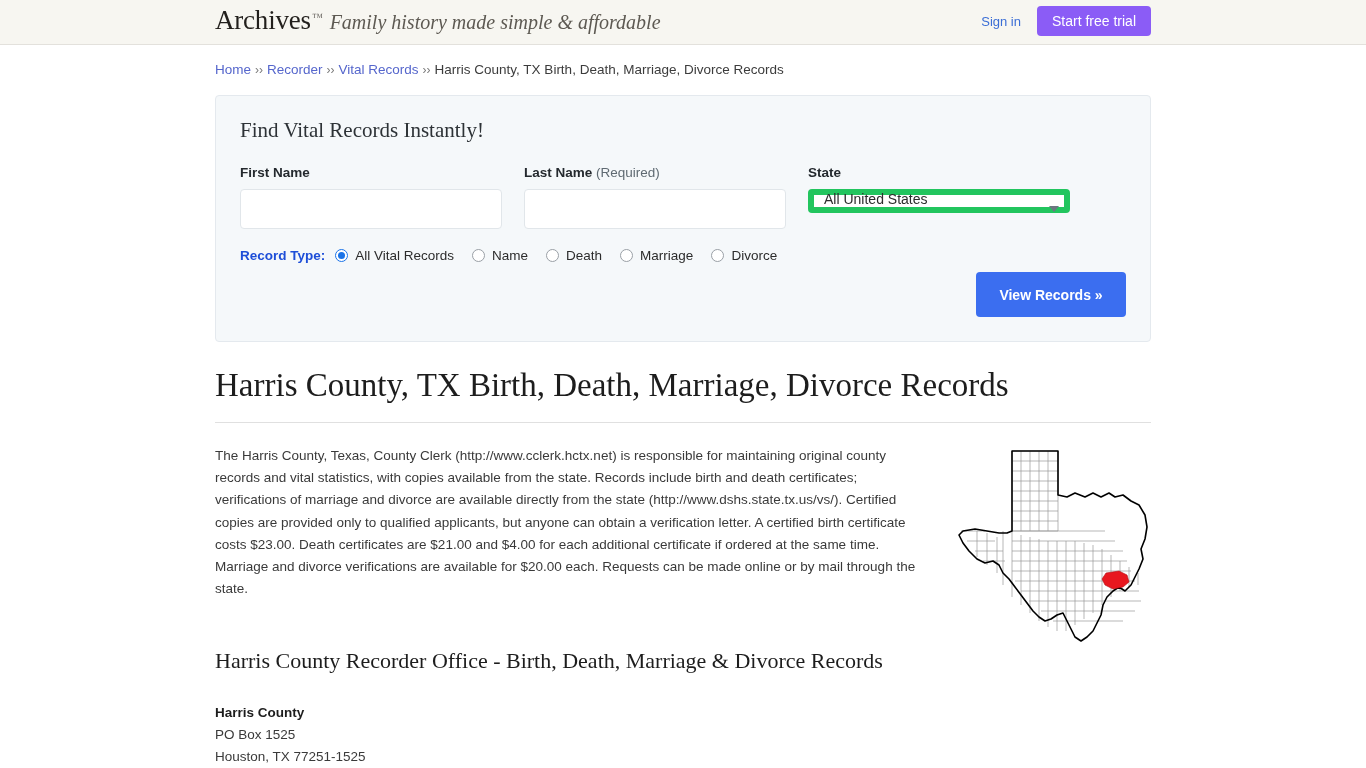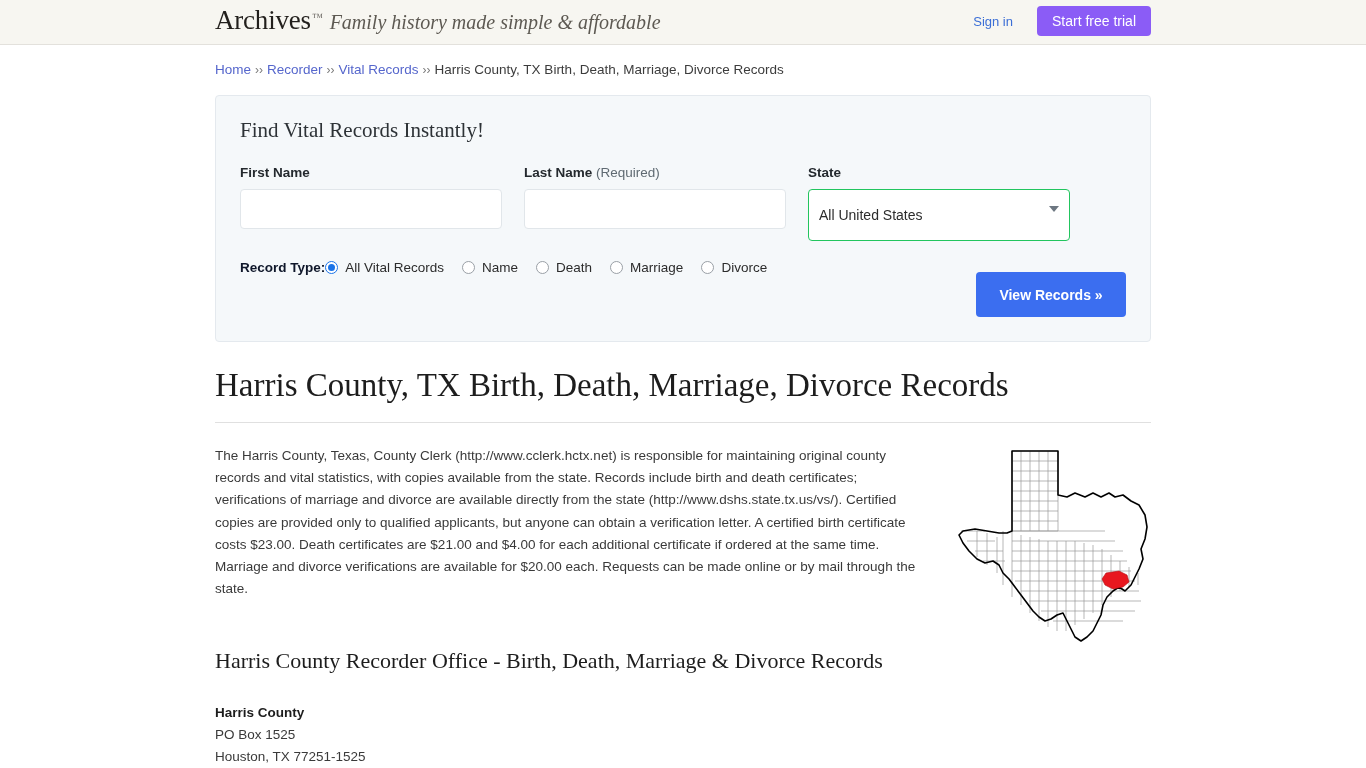--- a/index.html
+++ b/index.html
@@ -56,21 +56,21 @@
     font-size: 20px;
     color: #5d5952;
     margin-left: 7px;
   }
   .header-actions {
     position: absolute;
     right: 0;
     top: 6px;
     display: flex;
     align-items: center;
-    gap: 24px;
+    gap: 16px;
   }
   .signin-link {
     color: #3b6ed6;
     font-size: 13px;
     text-decoration: none;
     cursor: pointer;
   }
   .trial-button {
     background: #8b5cf6;
     color: #ffffff;
@@ -152,30 +152,30 @@
     background: #ffffff;
     padding: 0 10px;
     font-size: 14px;
     font-family: "Liberation Sans", sans-serif;
     color: #333;
     outline: none;
   }
   .select-wrap { position: relative; width: 100%; }
   .select-input {
     width: 100%;
-    height: 52px;
-    border: 1px solid #22c55e;
+    height: 24px;
+    border: 6px solid #22c55e;
     border-radius: 4px;
     background: #ffffff;
     padding: 0 30px 0 10px;
     font-size: 14px;
     font-family: "Liberation Sans", sans-serif;
     color: #2c2c2c;
     display: flex;
-    align-items: center;
+    align-items: flex-end;
     cursor: pointer;
   }
   .select-caret {
     position: absolute;
     right: 11px;
     top: 17px;
     width: 0;
     height: 0;
     border-left: 5px solid transparent;
     border-right: 5px solid transparent;
@@ -185,21 +185,22 @@
 
   .record-type-row {
     margin-top: 19px;
     display: flex;
     align-items: center;
     font-size: 13.5px;
     color: #2c2c2c;
   }
   .record-type-label {
     font-weight: bold;
-    color: #0f172a;
+    color: #1d4ed8;
+    margin-right: 10px;
   }
   .radio-item {
     display: flex;
     align-items: center;
     margin-right: 18px;
     cursor: pointer;
   }
   .radio-dot {
     width: 13px;
     height: 13px;

